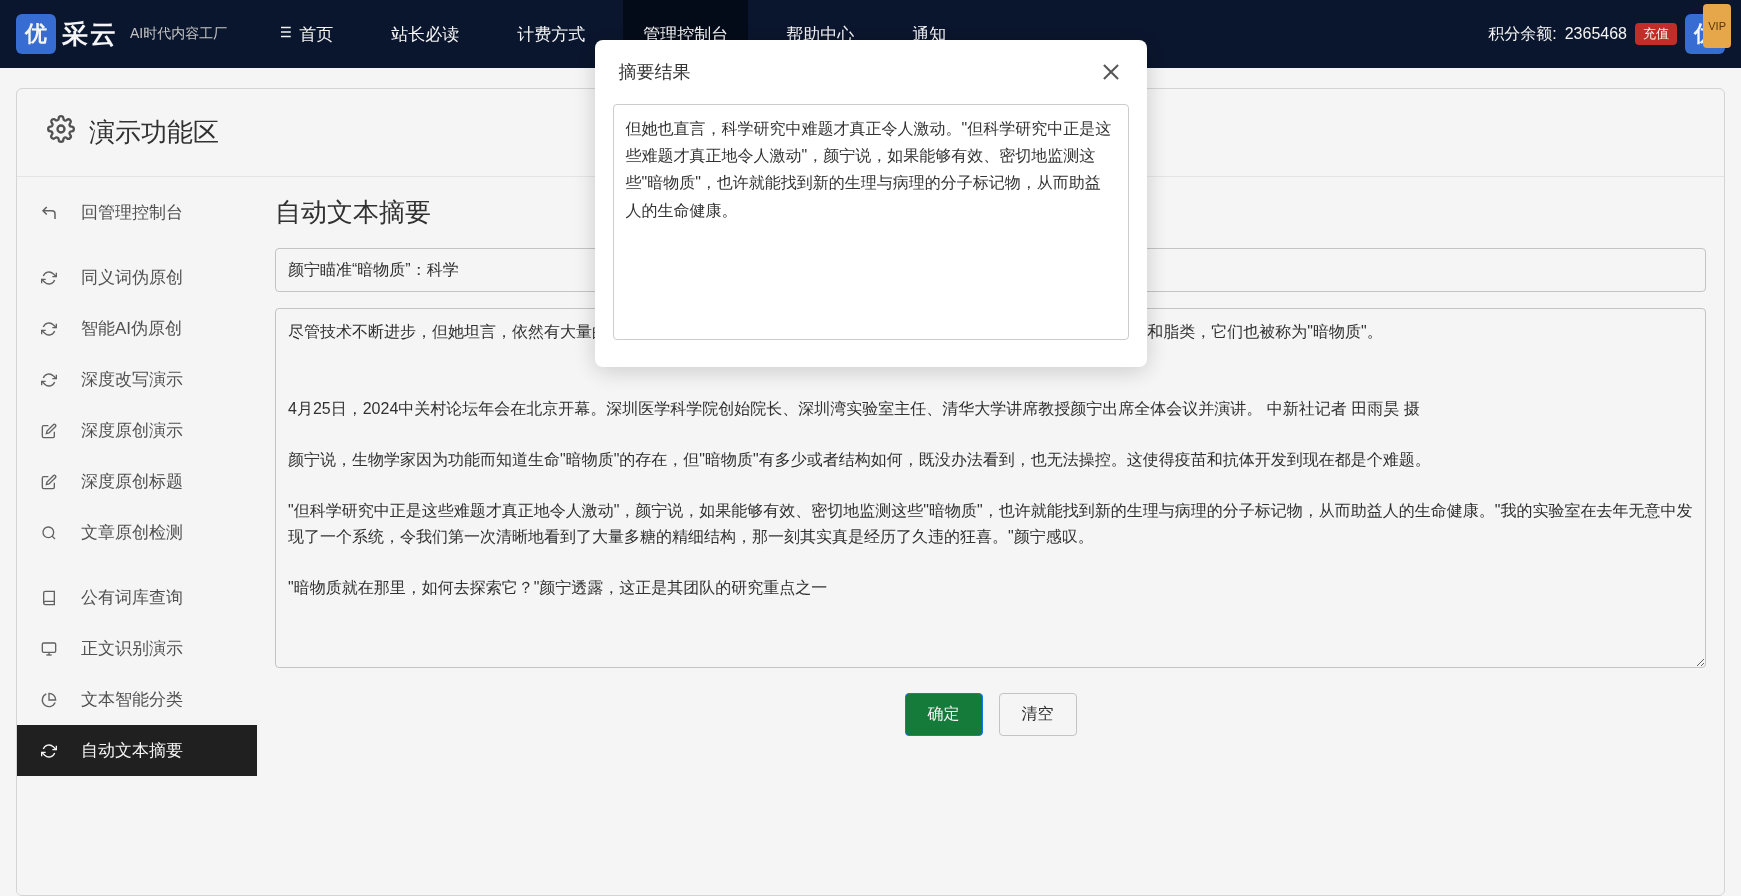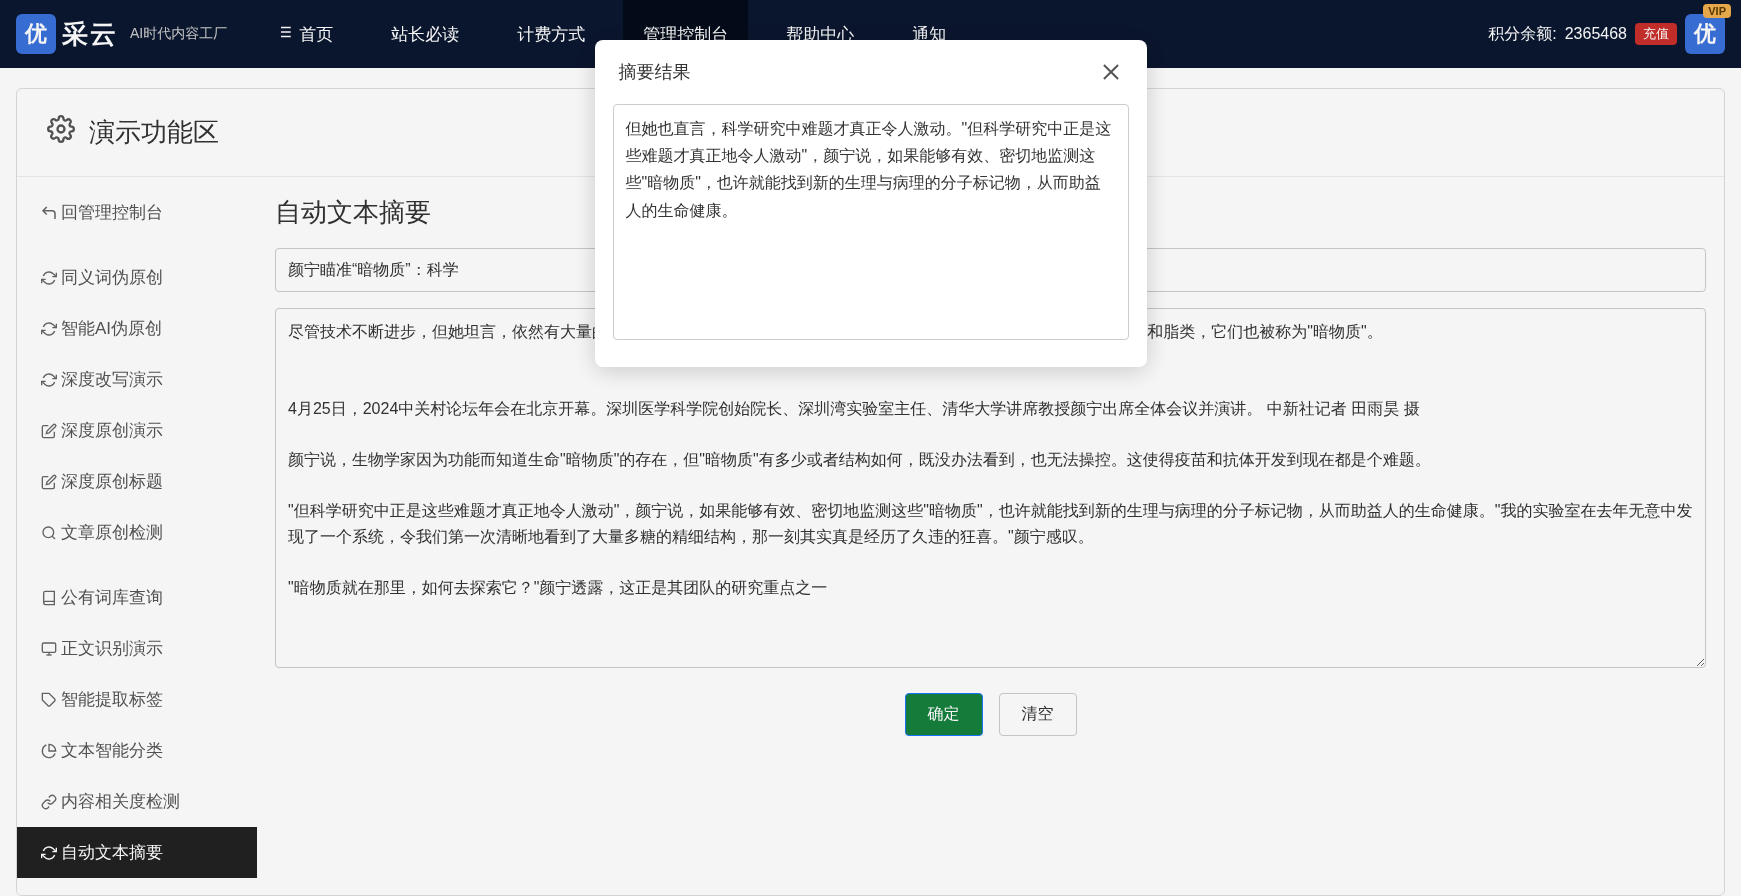--- a/index.html
+++ b/index.html
@@ -10,29 +10,29 @@
 .logo-text { font-size:26px; font-weight:bold; color:#fff; letter-spacing:2px; }
 .logo-sub { font-size:14px; color:#ccc; margin-left:6px; }
 .nav { display:flex; align-items:flex-end; gap:18px; }
 .nav-item { padding:0 20px; height:68px; display:flex; align-items:center; gap:6px; color:#fff; font-size:17px; cursor:pointer; }
 .nav-item.active { background:#050c1a; }
 .nav-icon { display:inline-block; }
 .header-right { margin-left:auto; display:flex; align-items:center; gap:8px; font-size:16px; }
 .recharge-btn { background:#c9302c; color:#fff; border:none; border-radius:4px; padding:2px 8px; font-size:13px; cursor:pointer;text-align:right; }
 .vip-badge-wrap { position:relative; }
 .vip-logo { width:40px; height:40px; background:#3a72db; border-radius:6px; display:flex; align-items:center; justify-content:center; font-size:22px; font-weight:bold; color:#fff; position:relative; }
-.vip-tag { position:absolute; top:-10px; right:-6px; background:#f0ad4e; color:#5b3a00; font-size:11px; font-weight:bold; padding:1px 5px; border-radius:4px; }
+.vip-tag { position:absolute; top:-10px; right:-6px; background:#f0ad4e; color:#5b3a00; font-size:11px; font-weight:normal; padding:16px 5px; border-radius:4px; }
 .page-container { padding:20px 16px 0 16px; height:calc(100vh - 68px); display:flex; flex-direction:column; }
 .panel { border:1px solid #ddd; border-radius:6px; flex:1; display:flex; flex-direction:column; overflow:hidden; background:#fff; }
 .panel-header { display:flex; align-items:center; gap:14px; padding:26px 30px; border-bottom:1px solid #eee; }
 .panel-header .gear { font-size:28px; color:#555; }
 .panel-title { font-size:26px; color:#333; }
 .panel-body { display:flex; flex:1; overflow:hidden; }
 .sidebar { width:240px; background:#fff; overflow-y:auto; padding:10px 0 20px 0; }
-.side-item { display:flex; align-items:center; gap:2px; padding:14px 22px; color:#555; font-size:17px; cursor:pointer; }
+.side-item { display:flex; align-items:center; gap:22px; padding:14px 22px; color:#555; font-size:17px; cursor:pointer; }
 .side-item.active { background:#222; color:#fff; }
 .side-item.active .side-icon { color:#fff; }
 .side-icon { width:20px; color:#666; display:flex; align-items:center; justify-content:center; font-size:16px; }
 .side-gap { height:14px; }
 .main { flex:1; padding:18px 18px 0 18px; overflow-y:auto; }
 .main-title { font-size:26px; color:#333; margin-bottom:18px; }
 .title-input { width:100%; height:44px; border:1px solid #ccc; border-radius:4px; padding:0 12px; font-size:16px; margin-bottom:16px; background:#fff; color:#333; }
 .body-textarea { width:100%; height:360px; border:1px solid #ccc; border-radius:4px; padding:10px 12px; font-size:16px; line-height:1.6; resize:vertical; background:#fff; color:#333; font-family:inherit; overflow-y:scroll; }
 .btn-row { display:flex; justify-content:center; gap:16px; padding:22px 0 30px 0; }
 .btn { padding:10px 22px; font-size:16px; border-radius:4px; cursor:pointer; }
@@ -194,43 +194,25 @@
                 <rect x="2" y="3" width="20" height="14" rx="2"></rect>
                 <line x1="8" y1="21" x2="16" y2="21"></line>
                 <line x1="12" y1="17" x2="12" y2="21"></line>
               </svg>
             </span>
             <span>正文识别演示</span>
           </div>
           <div class="side-item">
             <span class="side-icon">
               <svg width="16" height="16" viewBox="0 0 24 24" fill="none" stroke="#666" stroke-width="2">
-                <path d="M20.59 13.41l-7.17 7.17a2 2 0 0 1-2.83 0L2 12V2h10l8.59 8.59a2 2 0 0 1 0 2.82z"></path>
-                <line x1="7" y1="7" x2="7.01" y2="7"></line>
-              </svg>
-            </span>
-            <span>智能提取标签</span>
-          </div>
-          <div class="side-item">
-            <span class="side-icon">
-              <svg width="16" height="16" viewBox="0 0 24 24" fill="none" stroke="#666" stroke-width="2">
                 <path d="M21.21 15.89A10 10 0 1 1 8 2.83"></path>
                 <path d="M22 12A10 10 0 0 0 12 2v10z"></path>
               </svg>
             </span>
             <span>文本智能分类</span>
-          </div>
-          <div class="side-item">
-            <span class="side-icon">
-              <svg width="16" height="16" viewBox="0 0 24 24" fill="none" stroke="#666" stroke-width="2">
-                <path d="M10 13a5 5 0 0 0 7.54.54l3-3a5 5 0 0 0-7.07-7.07l-1.72 1.71"></path>
-                <path d="M14 11a5 5 0 0 0-7.54-.54l-3 3a5 5 0 0 0 7.07 7.07l1.71-1.71"></path>
-              </svg>
-            </span>
-            <span>内容相关度检测</span>
           </div>
           <div class="side-item active">
             <span class="side-icon">
               <svg class="refresh-svg" width="16" height="16" viewBox="0 0 24 24" fill="none" stroke="#fff" stroke-width="2">
                 <polyline points="23 4 23 10 17 10"></polyline>
                 <polyline points="1 20 1 14 7 14"></polyline>
                 <path d="M3.51 9a9 9 0 0 1 14.85-3.36L23 10M1 14l4.64 4.36A9 9 0 0 0 20.49 15"></path>
               </svg>
             </span>
             <span>自动文本摘要</span>

